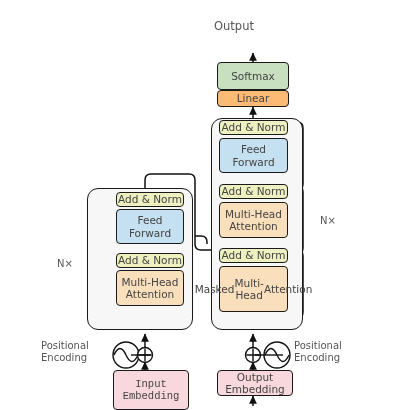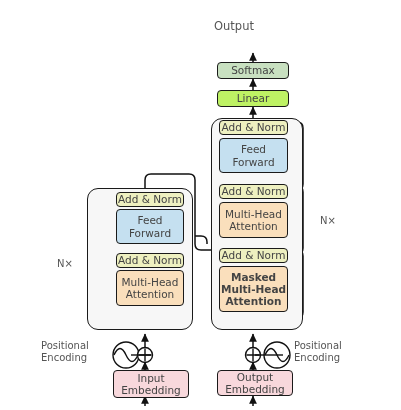--- a/index.html
+++ b/index.html
@@ -88,35 +88,35 @@
     </g>
   </svg>
 
   <div class="stack" id="encoder-stack" style="left:84px;top:188px;width:106px;height:142px;"></div>
   <div class="stack" id="decoder-stack" style="left:208px;top:118px;width:92px;height:212px;"></div>
 
   <div class="lbl title">
     <div>Output</div>
   </div>
 
-  <div class="box" id="softmax" style="left:214px;top:62px;width:72px;height:17px;background:#c8e0c0;">Softmax</div>
-  <div class="box" id="linear" style="left:214px;top:90px;width:72px;height:17px;background:#bef264;">Linear</div>
+  <div class="box" id="softmax" style="left:214px;top:62px;width:72px;height:28px;background:#c8e0c0;">Softmax</div>
+  <div class="box" id="linear" style="left:214px;top:90px;width:72px;height:17px;background:#fdba74;">Linear</div>
 
   <div class="box" style="left:216px;top:120px;width:69px;height:15px;background:#eef0c0;">Add &amp; Norm</div>
   <div class="box" style="left:216px;top:138px;width:69px;height:35px;background:#c5e0f0;flex-direction:column;">
     <span>Feed</span>
     <span>Forward</span>
   </div>
   <div class="box" style="left:216px;top:184px;width:69px;height:15px;background:#eef0c0;">Add &amp; Norm</div>
   <div class="box" style="left:216px;top:202px;width:69px;height:36px;background:#fadfbc;flex-direction:column;">
     <span>Multi-Head</span>
     <span>Attention</span>
   </div>
   <div class="box" style="left:216px;top:248px;width:69px;height:15px;background:#eef0c0;">Add &amp; Norm</div>
-  <div class="box" style="left:216px;top:266px;width:69px;height:46px;background:#fadfbc;flex-direction:column;font-weight:bold;">
+  <div class="box" style="left:216px;top:266px;width:69px;height:46px;background:#fadfbc;flex-direction:row;">
     <span>Masked</span>
     <span>Multi-Head</span>
     <span>Attention</span>
   </div>
 
   <div class="box" style="left:113px;top:192px;width:68px;height:15px;background:#eef0c0;">Add &amp; Norm</div>
   <div class="box" style="left:113px;top:209px;width:68px;height:35px;background:#c5e0f0;flex-direction:column;">
     <span>Feed</span>
     <span>Forward</span>
   </div>
@@ -154,21 +154,21 @@
     <circle cx="10" cy="10" r="7.5" fill="#fff" stroke="#111" stroke-width="1.4"></circle>
     <path d="M10,3.4 L10,16.6 M3.4,10 L16.6,10" stroke="#111" stroke-width="1.4"></path>
   </svg>
   <svg width="30" height="4" style="position:absolute;left:252px;top:353px;">
     <path d="M0,2 L28,2" stroke="#111" stroke-width="1.4"></path>
   </svg>
   <svg width="22" height="4" style="position:absolute;left:128px;top:353px;">
     <path d="M0,2 L20,2" stroke="#111" stroke-width="1.4"></path>
   </svg>
 
-  <div class="box" style="left:110px;top:370px;width:76px;height:28px;background:#f8d8dc;flex-direction:column;">
+  <div class="box" style="left:110px;top:370px;width:76px;height:40px;background:#f8d8dc;flex-direction:column;font-family:Liberation Mono, monospace;">
     <span>Input</span>
     <span>Embedding</span>
   </div>
   <div class="box" style="left:214px;top:370px;width:76px;height:26px;background:#f8d8dc;flex-direction:column;">
     <span>Output</span>
     <span>Embedding</span>
   </div>
 
 </div>
 

